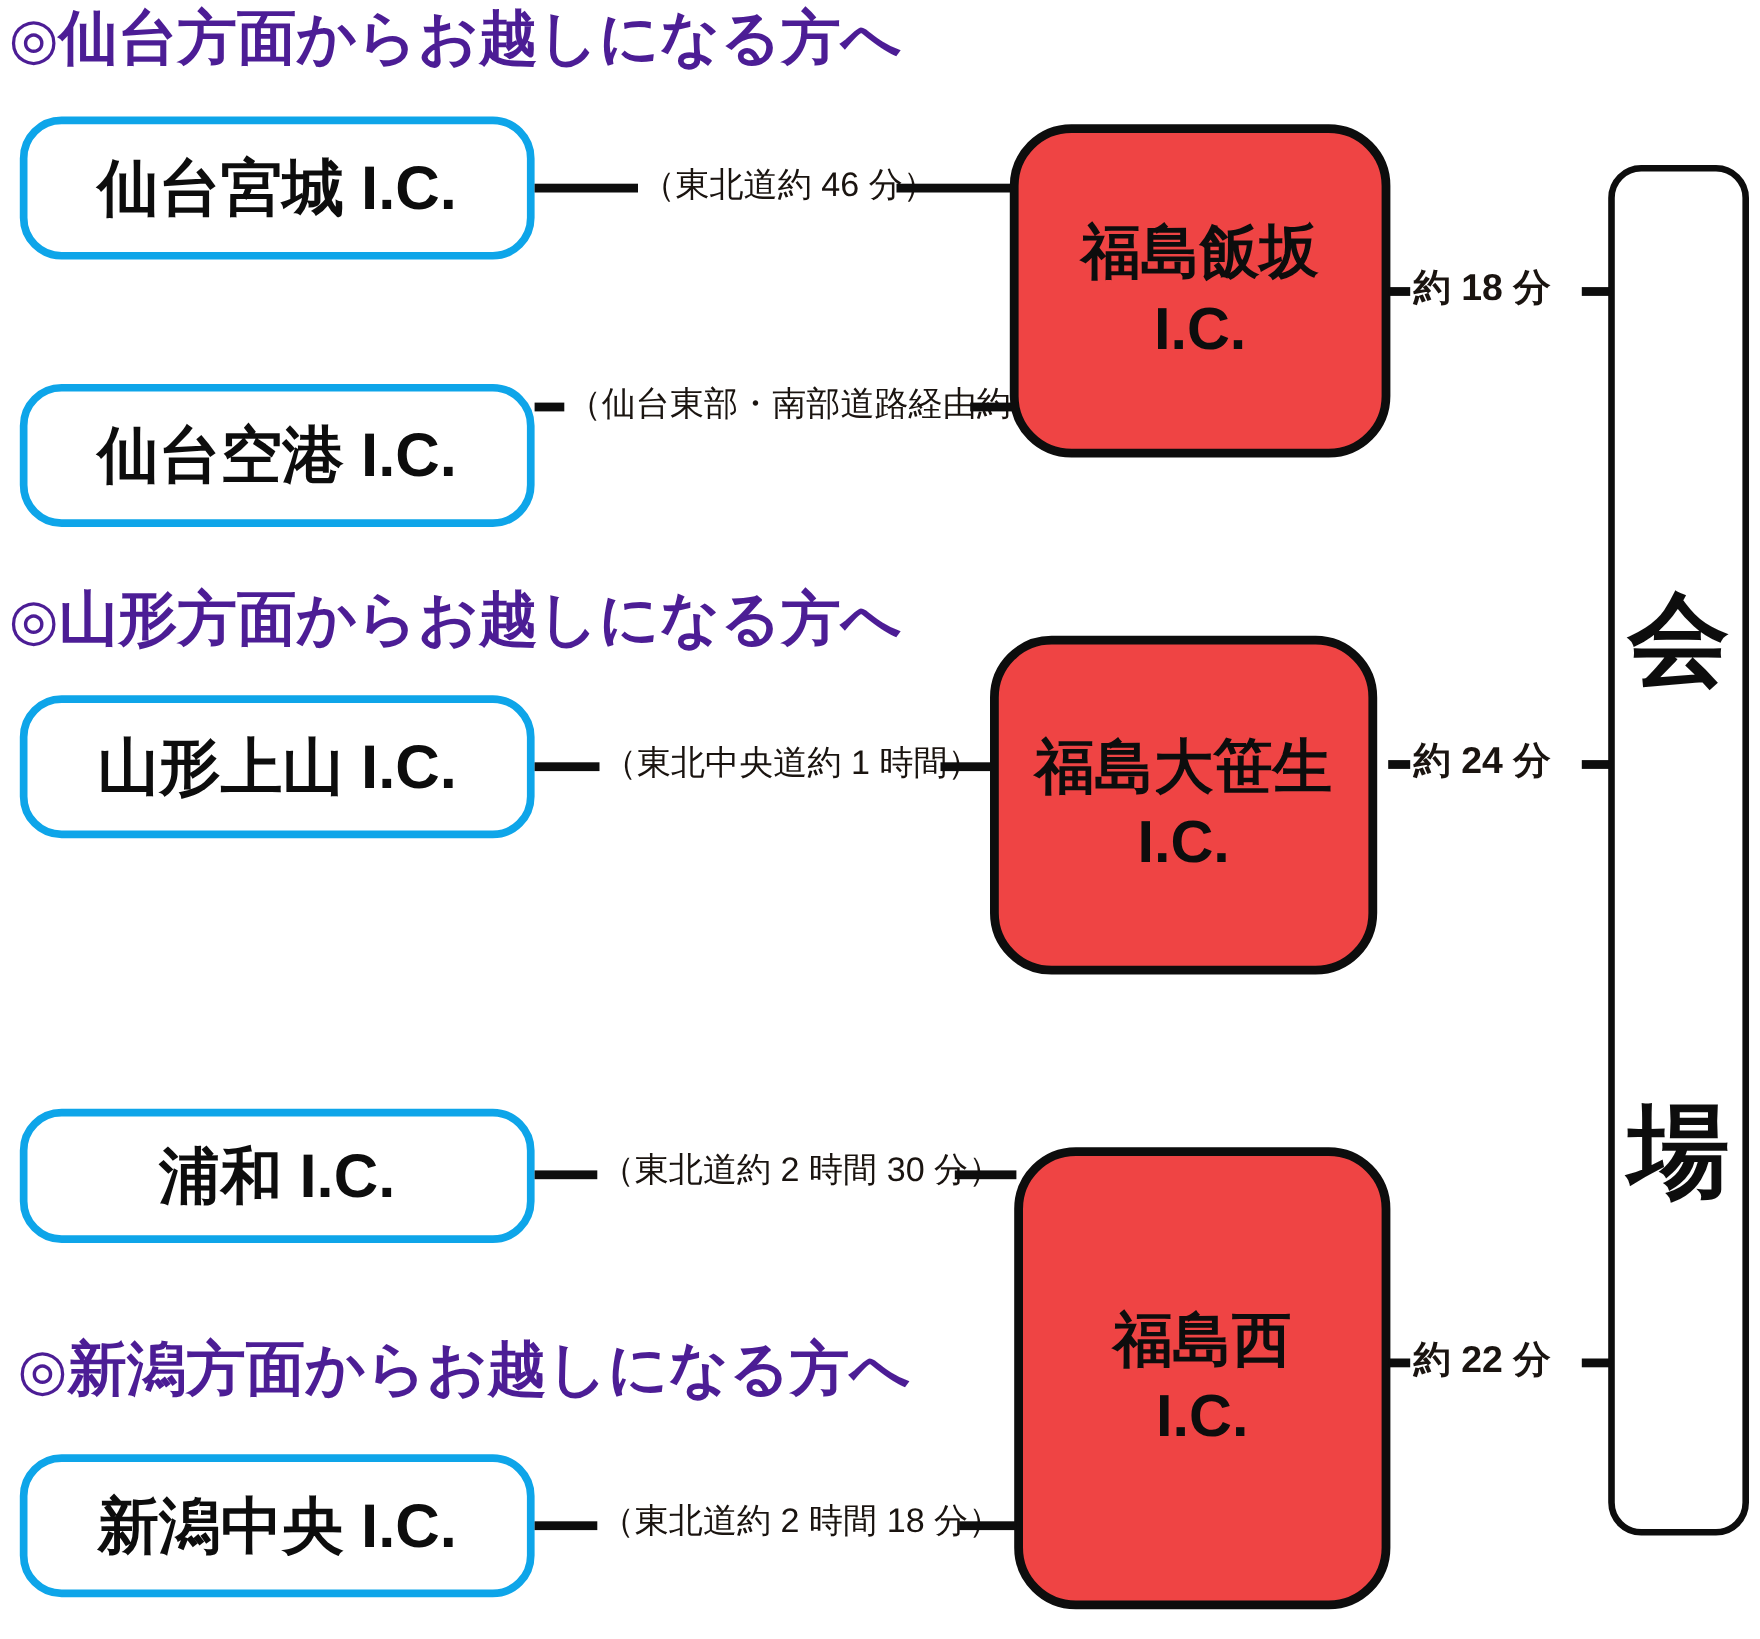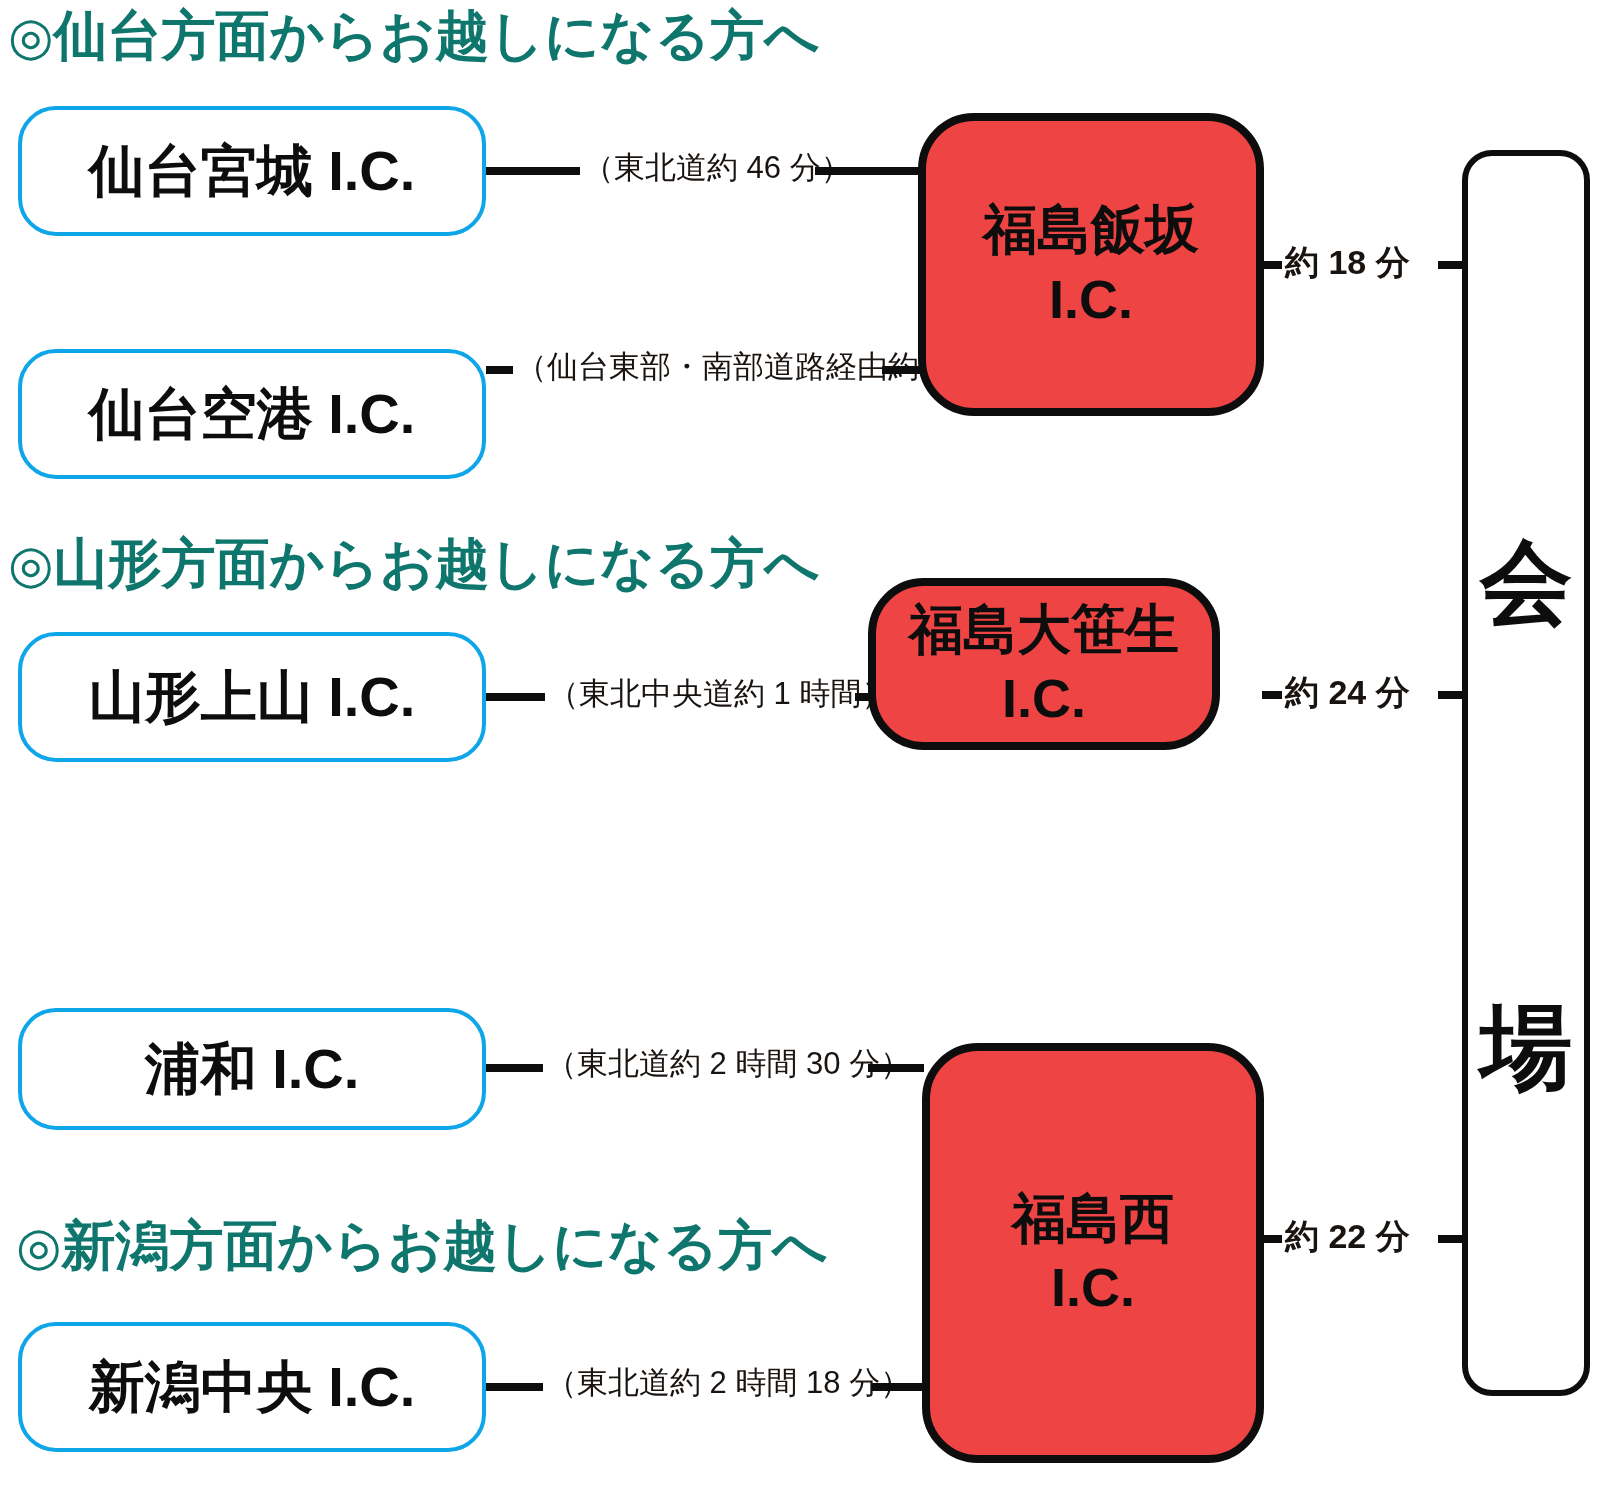--- a/index.html
+++ b/index.html
@@ -23,32 +23,32 @@
   }
 
   
   .section-header {
     position: absolute;
     white-space: nowrap;
     font-weight: 700;
     font-size: 54px;
     line-height: 1;
     letter-spacing: 0px;
-    color: #0f766e;
+    color: #4c1d95;
   }
   .section-header .mark {
     font-weight: 400;
     font-size: 52px;
   }
 
   
   .origin-box {
     position: absolute;
     box-sizing: border-box;
-    border: 4px solid #0ea5e9;
+    border: 7px solid #0ea5e9;
     border-radius: 38px;
     background: #ffffff;
     display: flex;
     align-items: center;
     justify-content: center;
     font-weight: 700;
     font-size: 56px;
     line-height: 1;
     color: #0d0d0d;
     white-space: nowrap;
@@ -155,21 +155,21 @@
   </div>
 
   <div class="origin-box" style="left:18px; top:632px; width:468px; height:130px;">
     <span>山形上山 I.C.</span>
   </div>
 
   <div class="rule" style="left:486px; top:693px; width:60px;"></div>
   <div class="edge-label" style="left:545px; top:678px;">（東北中央道約 1 時間）</div>
   <div class="rule" style="left:855px; top:693px; width:60px;"></div>
 
-  <div class="hub-box" style="left:868px; top:578px; width:352px; height:172px;">
+  <div class="hub-box" style="left:900px; top:578px; width:352px; height:308px;">
     <span class="ln">福島大笹生</span>
     <span class="ln">I.C.</span>
   </div>
 
   <div class="rule" style="left:1262px; top:691px; width:22px;"></div>
   <div class="edge-label big" style="left:1282px; top:675px;">約 24 分</div>
   <div class="rule" style="left:1438px; top:691px; width:26px;"></div>
 
 
   <div class="origin-box" style="left:18px; top:1008px; width:468px; height:122px;text-align:right;">

